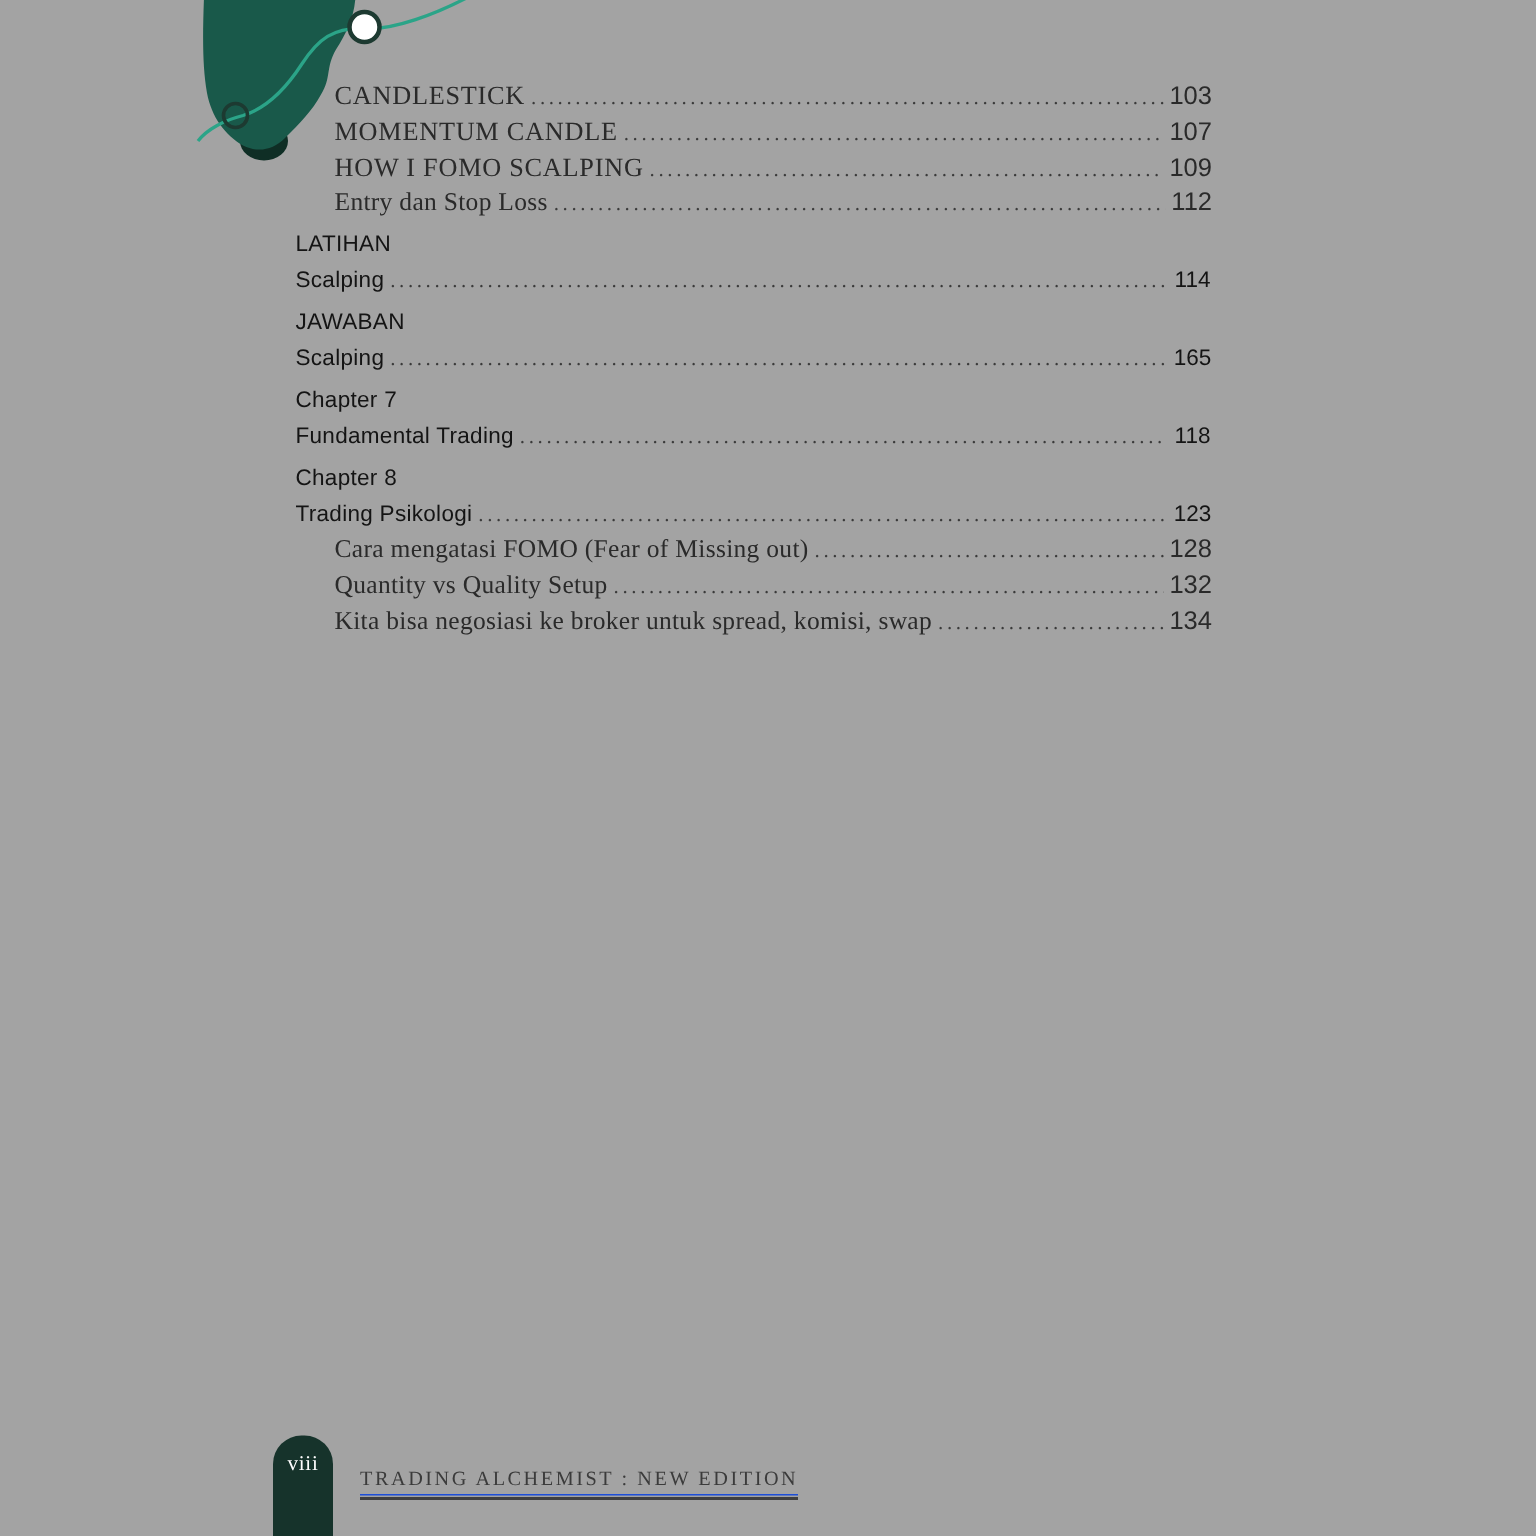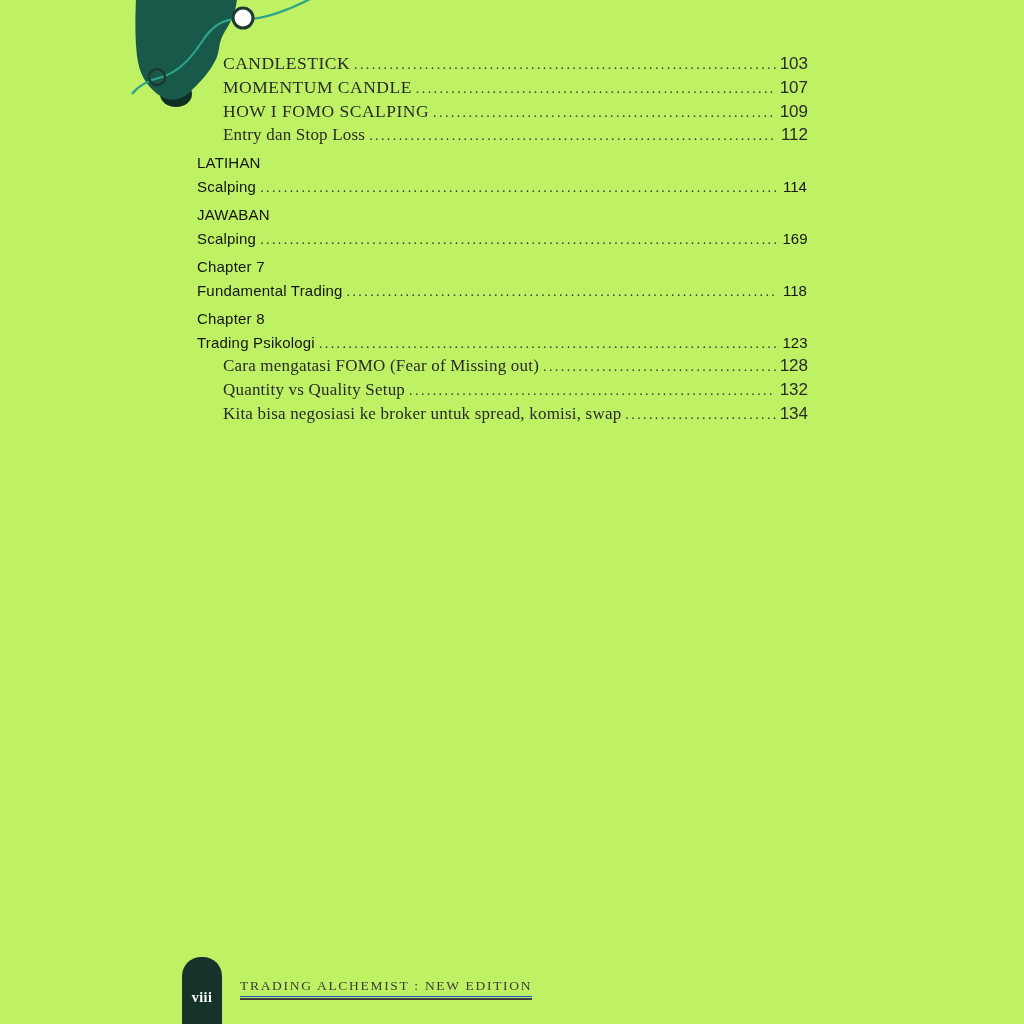--- a/index.html
+++ b/index.html
@@ -1,20 +1,20 @@
 <!DOCTYPE html>
 <html style="--blob-green: #19594a; --blob-dark: #0f2e25; --teal-line: #2ba488; --circle-stroke: #1d3a31; --footer-shape: #16332b;"><head>
 <meta charset="utf-8">
 <style>
   html,body{margin:0;padding:0;}
   body{
     width:1024px;height:1024px;position:relative;background:#ffffff;
     overflow:hidden;font-family:"Liberation Serif",serif;
   }
-  .page{position:absolute;inset:0;background:#bef264;padding-left:36px;}
+  .page{position:absolute;inset:0;background:#a3a3a3;padding-left:36px;}
 
   
   .deco{position:absolute;left:0;top:0;width:340px;height:125px;}
 
   
   .toc{
     position:absolute;left:197px;top:52px;width:611px;
   }
   .toc-row{
     display:flex;align-items:baseline;height:23.8px;line-height:23.8px;
@@ -51,22 +51,22 @@
   }
   .pg{text-align:right;min-width:26px;}
 
   
   .footer-shape{
     position:absolute;left:182px;top:957px;width:40px;height:67px;
     background:var(--footer-shape,#16332b);border-radius:19px 19px 0 0;
     display:flex;justify-content:center;
   }
   .footer-pageno{
-    font-family:"Liberation Serif",serif;font-weight:bold;font-size:14px;
-    color:#ffffff;margin-top:33px;letter-spacing:0.5px;
+    font-family:"Liberation Serif",serif;font-weight:normal;font-size:14px;
+    color:#ffffff;margin-top:12px;letter-spacing:0.5px;
   }
   .running-title{
     position:absolute;left:240px;top:978px;
     font-family:"Liberation Serif",serif;font-size:13.5px;color:#3b3b3b;
     letter-spacing:1.7px;white-space:nowrap;
     border-bottom:1px solid #1d4ed8;padding-bottom:2px;
   }
   .running-title::after{
     content:"";position:absolute;left:0;right:0;bottom:-4px;height:2px;
     background:#3f3f3f;
@@ -118,21 +118,21 @@
       <span class="leader"></span>
       <span class="pg">114</span>
     </div>
       <div class="toc-row sans gap">
       <span class="lbl">JAWABAN</span>
 
     </div>
       <div class="toc-row sans">
       <span class="lbl">Scalping</span>
       <span class="leader"></span>
-      <span class="pg">169</span>
+      <span class="pg">165</span>
     </div>
       <div class="toc-row sans gap">
       <span class="lbl">Chapter 7</span>
 
     </div>
       <div class="toc-row sans">
       <span class="lbl">Fundamental Trading</span>
       <span class="leader"></span>
       <span class="pg">118</span>
     </div>

